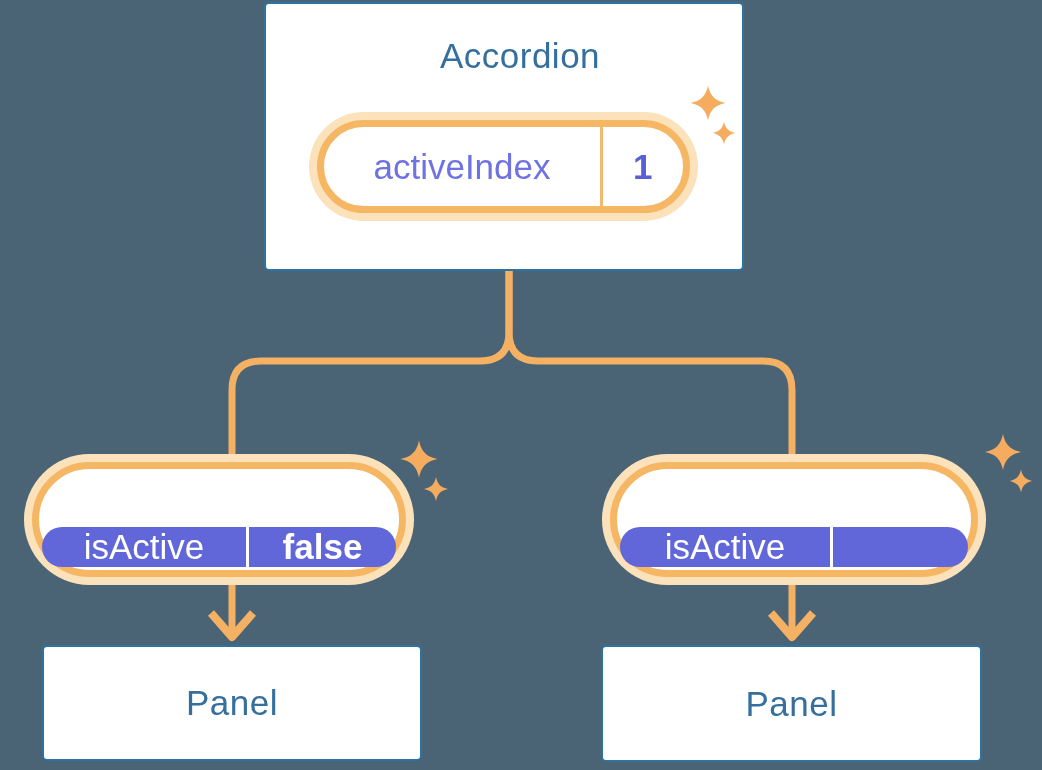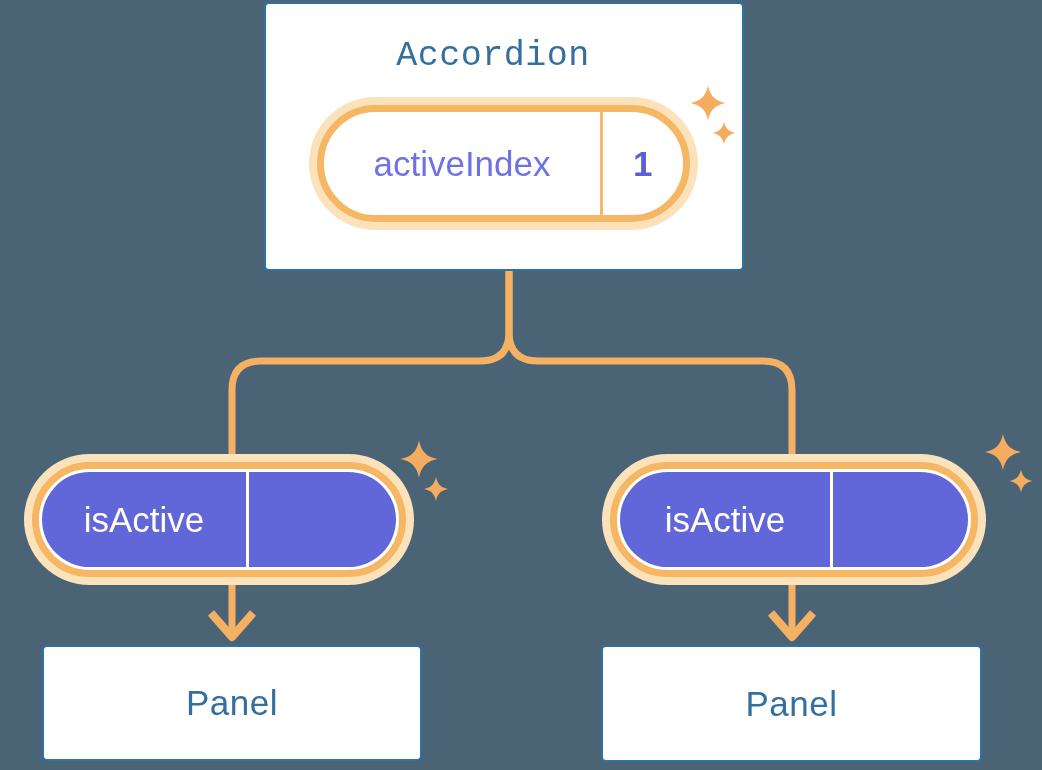--- a/index.html
+++ b/index.html
@@ -40,21 +40,21 @@
     border:7px solid var(--pill-ring);
     border-radius:999px;
     box-shadow:0 0 0 8px var(--pill-halo);
     background:var(--box-fill);
   }
   .pill-row{display:flex;height:100%;align-items:stretch;}
   .seg{display:flex;align-items:center;justify-content:center;}
   .state-label{color:var(--state-label-text);font-size:35px;}
   .state-value{color:var(--state-value-text);font-size:35px;font-weight:700;}
   .vdiv-orange{width:2.5px;background:var(--divider-orange);}
-  .prop-pill{padding:3px;}
+  .prop-pill{padding:3px;align-items:flex-end;}
   .prop-inner{
     flex:1;display:flex;align-items:stretch;
     background:var(--pill-fill);border-radius:999px;overflow:hidden;
   }
   .prop-label{color:var(--pill-text);font-size:35px;}
   .prop-value{color:var(--pill-text);font-size:35px;font-weight:700;}
   .vdiv-white{width:3px;background:var(--pill-text);}
   
   .branch{fill:none;stroke:var(--connector);stroke-width:7;}
   .chevron{fill:none;stroke:var(--connector);stroke-width:8;stroke-linejoin:round;}
@@ -66,34 +66,35 @@
 <div class="canvas">
 
   <svg class="layer" width="1042" height="770" viewBox="0 0 1042 770">
     <path class="branch" d="M509,268 L509,332 Q509,361 480,361 L261,361 Q232,361 232,390 L232,633"></path>
     <path class="branch" d="M509,268 L509,332 Q509,361 538,361 L763,361 Q792,361 792,390 L792,633"></path>
     <path class="chevron" d="M211,613 L232,637 L253,613"></path>
     <path class="chevron" d="M771,613 L792,637 L813,613"></path>
   </svg>
 
   <div class="abs card" style="left:264px;top:2px;width:480px;height:269px;"></div>
-  <div class="abs heading" style="left:253px;top:28px;width:480px;height:56px;font-family:Liberation Mono, monospace;">Accordion</div>
+  <div class="abs heading" style="left:280px;top:28px;width:480px;height:56px;">Accordion</div>
 
-  <div class="abs pill-outer" style="left:317px;top:105px;width:373px;height:117px;">
+  <div class="abs pill-outer" style="left:317px;top:120px;width:373px;height:93px;">
     <div class="pill-row">
       <div class="seg state-label" style="width:276px;">activeIndex</div>
       <div class="vdiv-orange"></div>
       <div class="seg state-value" style="flex:1;">1</div>
     </div>
   </div>
 
   <div class="abs pill-outer prop-pill" style="left:32px;top:462px;width:374px;height:115px;display:flex;">
     <div class="prop-inner">
       <div class="seg prop-label" style="width:204px;">isActive</div>
       <div class="vdiv-white"></div>
+      <div class="seg prop-value" style="flex:1;">false</div>
     </div>
   </div>
 
   <div class="abs pill-outer prop-pill" style="left:610px;top:462px;width:368px;height:115px;display:flex;">
     <div class="prop-inner">
       <div class="seg prop-label" style="width:210px;">isActive</div>
       <div class="vdiv-white"></div>
     </div>
   </div>
 

